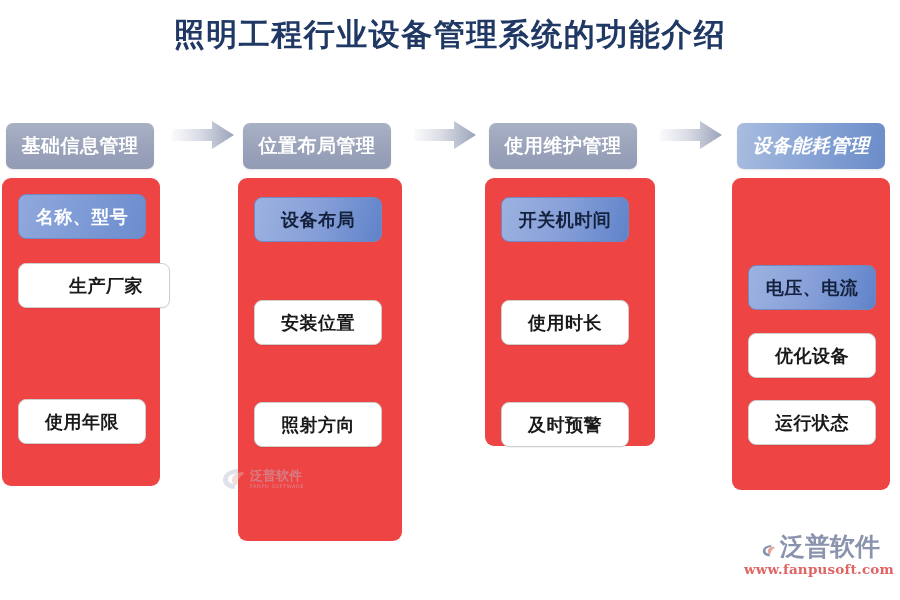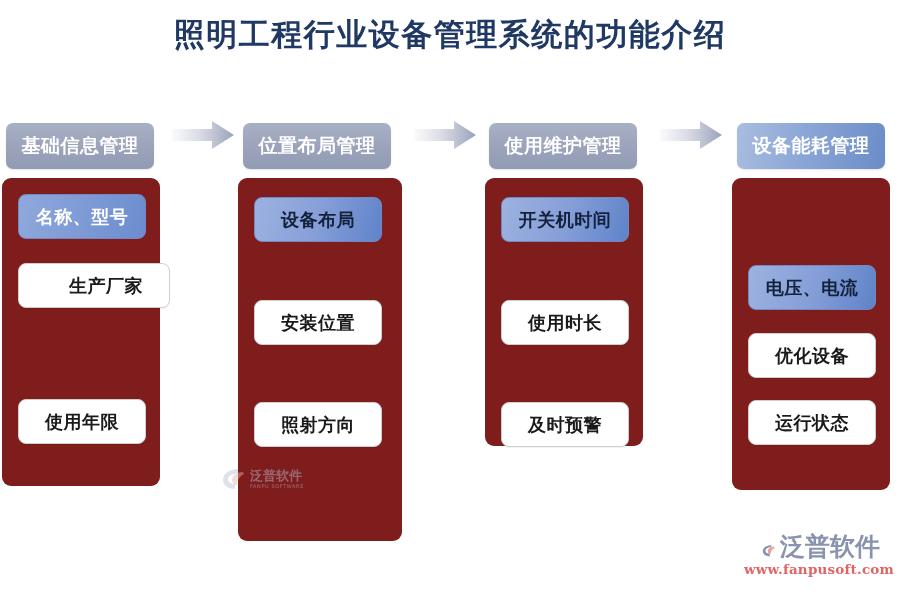--- a/index.html
+++ b/index.html
@@ -57,43 +57,43 @@
   }
   .flow-header.gray {
     background: linear-gradient(180deg, #a8b0c4 0%, #9aa3ba 55%, #919bb4 100%);
   }
   .flow-header.blue {
     background: linear-gradient(100deg, #a9bddf 0%, #8ba6d6 45%, #6b8cc9 100%);
   }
   .fh-0 { left: 6px;  }
   .fh-1 { left: 243px; }
   .fh-2 { left: 489px; }
-  .fh-3 { left: 737px; }
+  .fh-3 { left: 737px; font-style: italic; }
 
   
   .flow-arrow {
     position: absolute;
     top: 9px;
     width: 62px;
     height: 28px;
   }
   .fa-0 { left: 172px; }
   .fa-1 { left: 414px; }
   .fa-2 { left: 660px; }
 
   
   .col-panel {
     position: absolute;
     width: 158px;
-    background: #7f1d1d;
+    background: #ef4444;
     border-radius: 9px;
   }
   .cp-0 { left: 2px;   top: 178px; height: 308px; }
   .cp-1 { left: 238px; top: 178px; height: 363px; padding-left: 6px; }
-  .cp-2 { left: 485px; top: 178px; height: 268px; }
+  .cp-2 { left: 485px; top: 178px; height: 268px; padding-left: 12px; }
   .cp-3 { left: 732px; top: 178px; height: 312px; }
 
   
   .chip {
     position: absolute;
     width: 126px;
     height: 43px;
     left: 16px;
     border-radius: 8px;
     display: flex;

